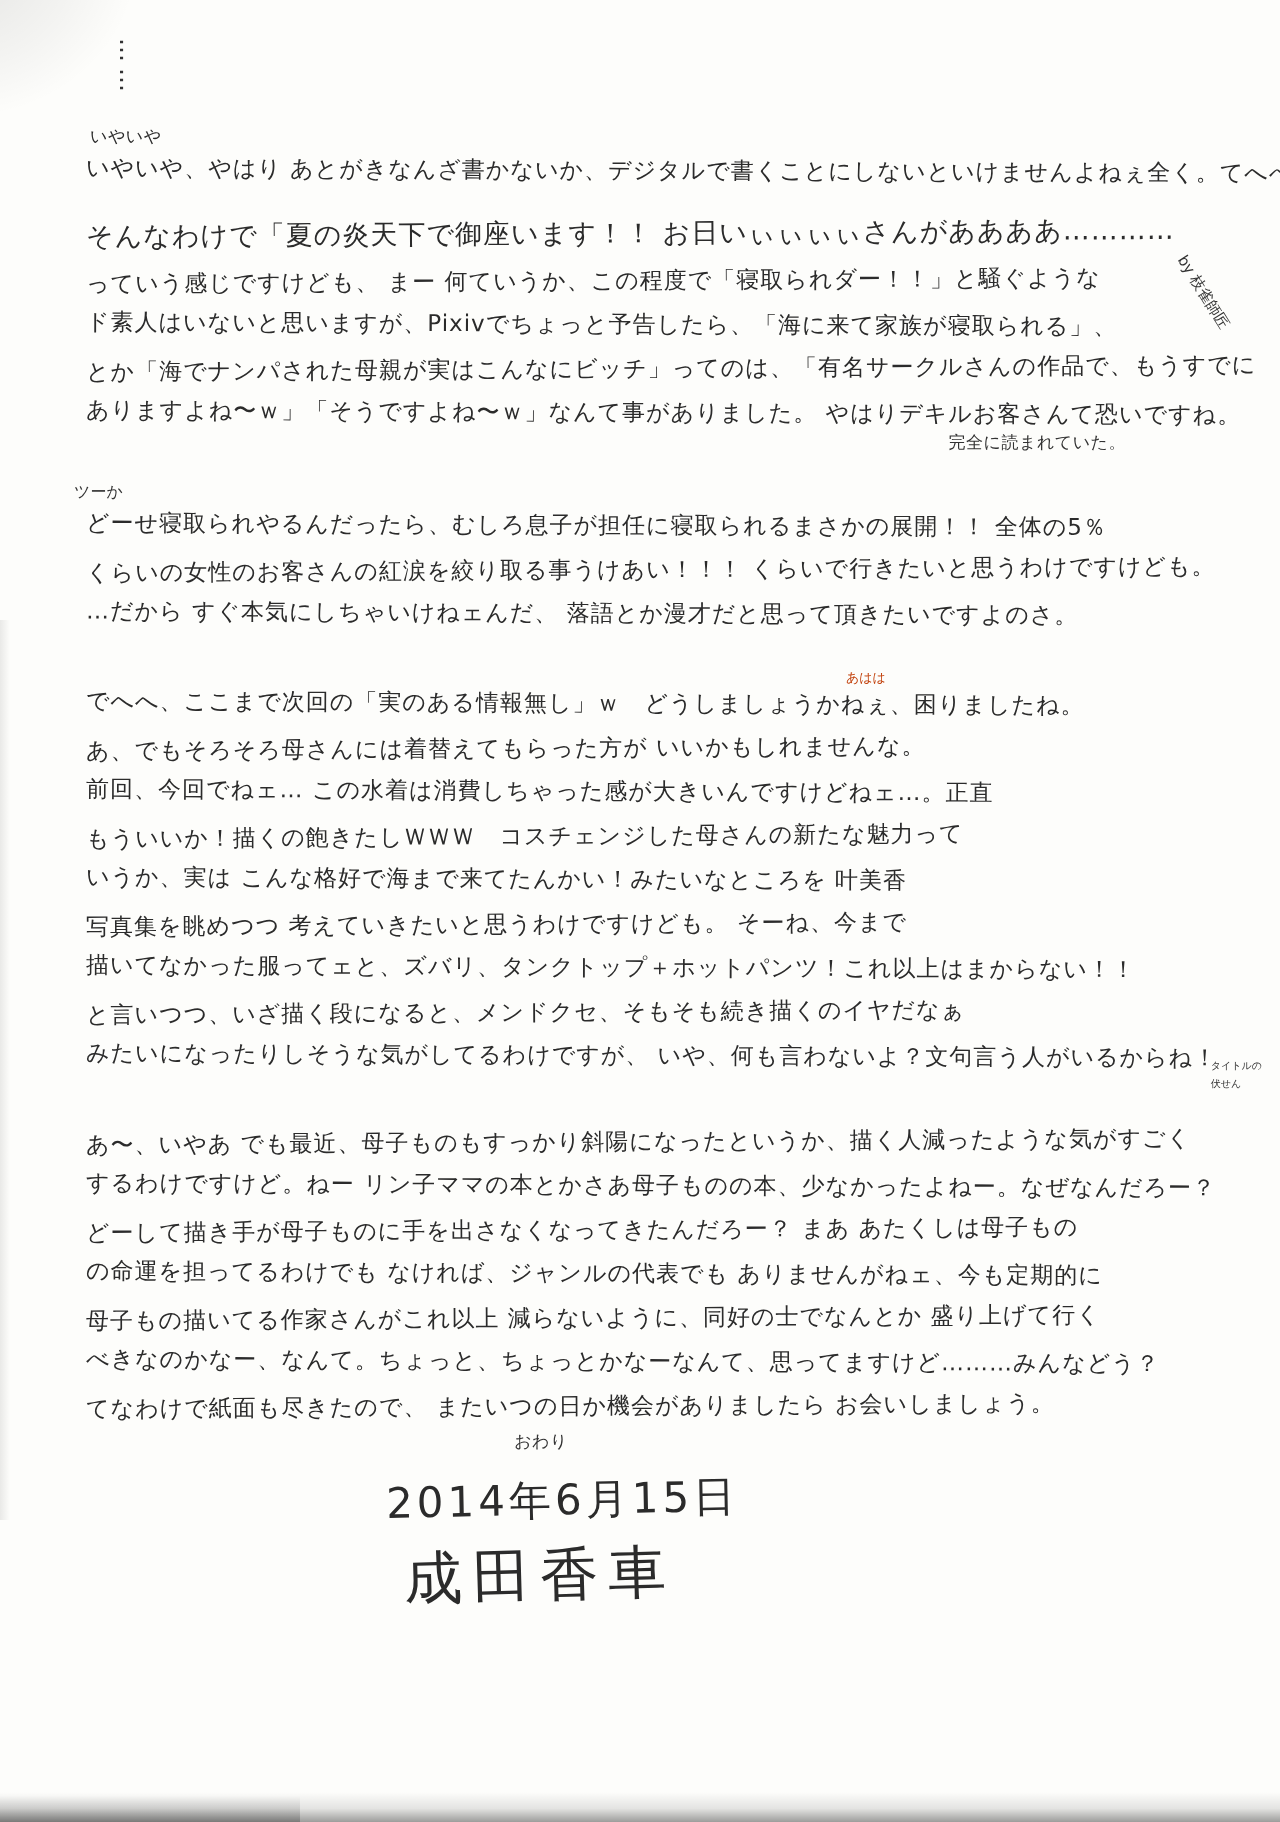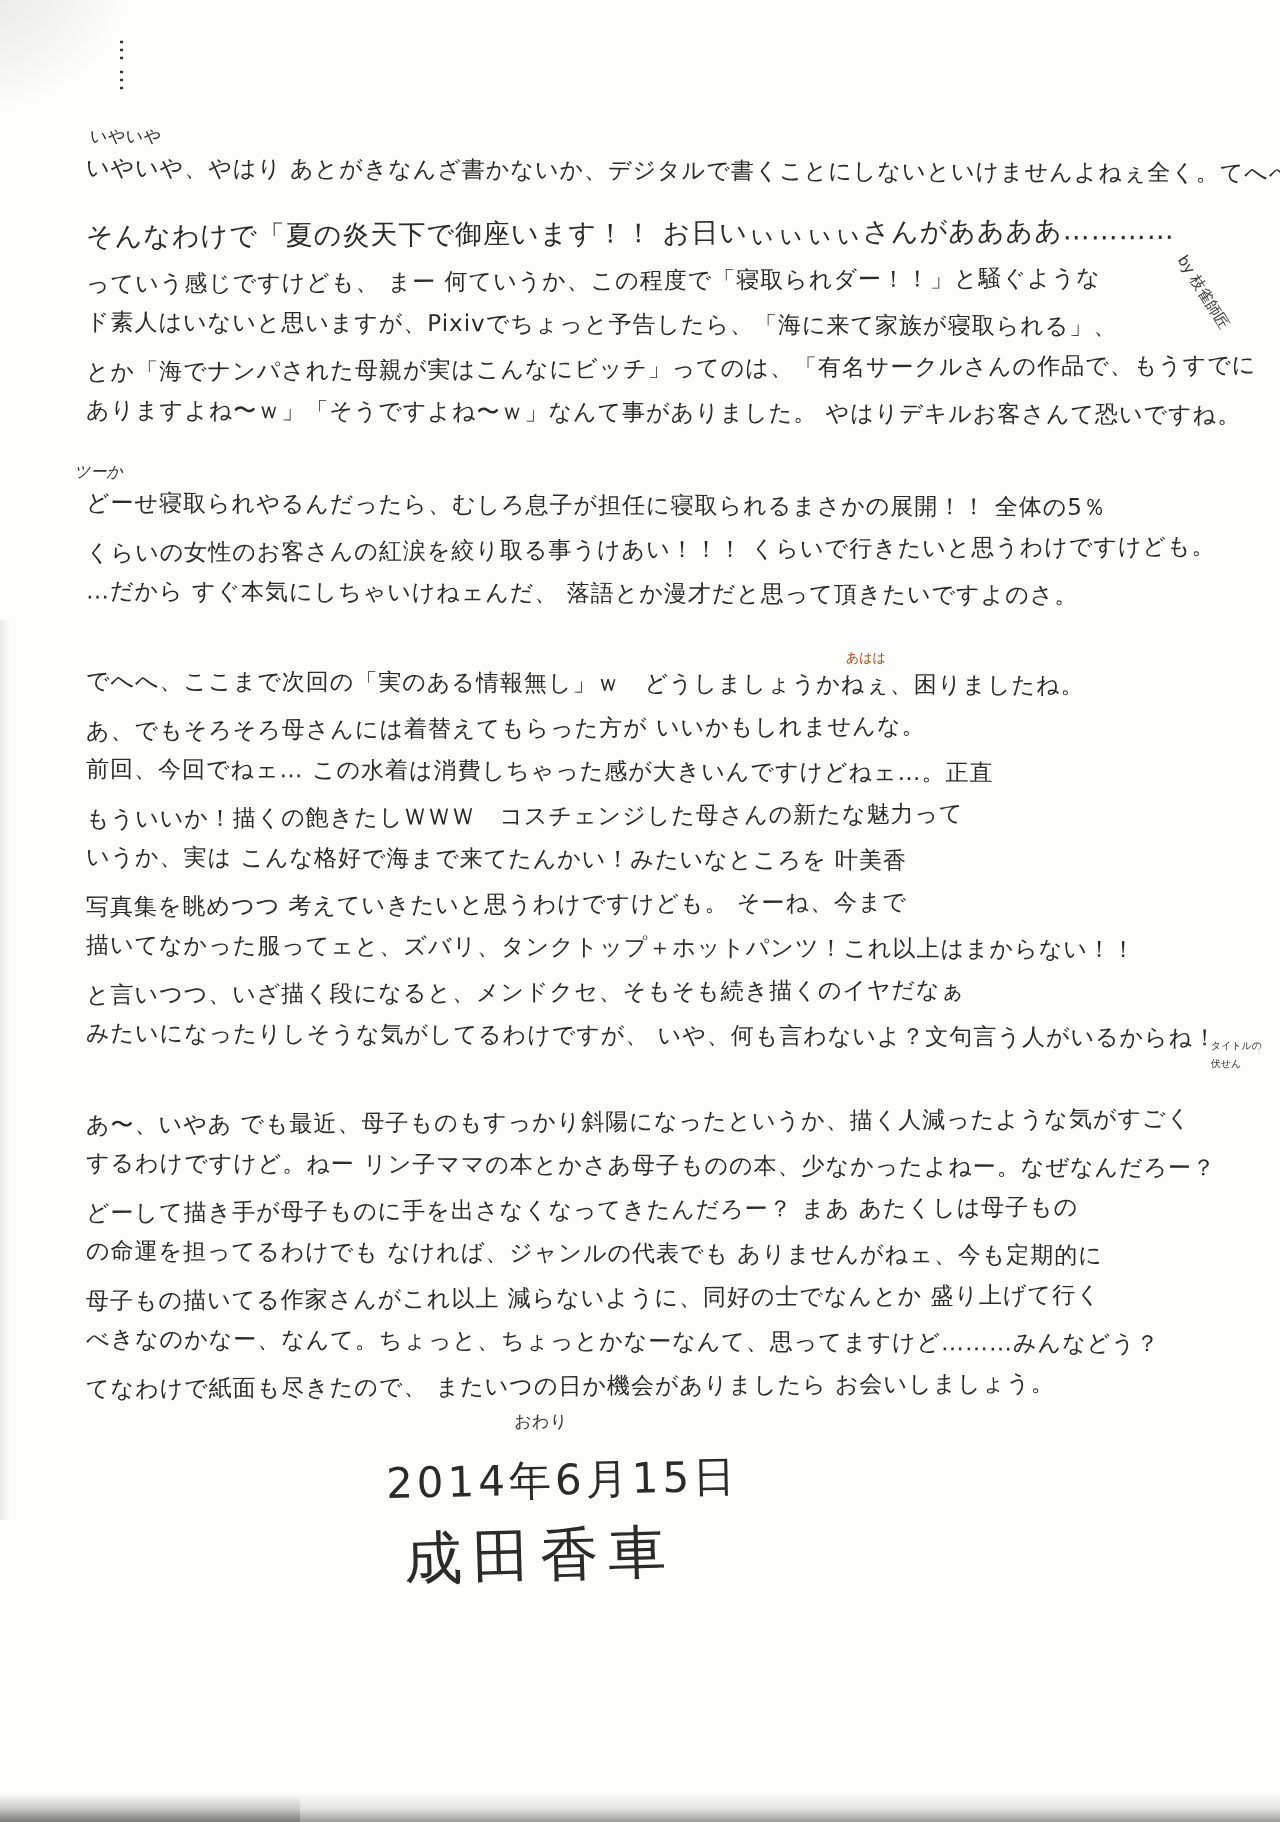--- a/index.html
+++ b/index.html
@@ -56,21 +56,21 @@
   .wave { margin:0 6px 14px 6px; }
   .kaa-suffix { font-size:23px; line-height:40px; letter-spacing:1px; white-space:nowrap; }
   .byline {
     position:absolute; right:-26px; top:44px;
     transform:rotate(58deg); transform-origin:left top;
     font-size:15px; white-space:nowrap; color:#333;
   }
   .read-note { margin:-4px 120px 0 0; text-align:right; color:#333; }
 
   .para-netorare { margin-top:28px; }
-  .prenote { font-size:16px; margin:0 0 0 -12px; color:#333;font-style:italic; }
+  .prenote { font-size:16px; margin:0 0 0 -12px; color:#333; }
 
   .para-next { margin-top:46px; position:relative; }
   .furigana { position:absolute; left:760px; top:-12px; font-size:13px; color:#c2410c; }
   .line-rel { position:relative; }
   .title-note {
     position:absolute; right:-16px; bottom:-16px; text-align:left; color:#333;
   }
 
   .para-boshi { margin-top:42px; }
   .owari { margin:2px 250px 0 0; text-align:center; color:#333; }
@@ -101,20 +101,21 @@
       <div class="t">いやいや、やはり あとがきなんざ書かないか、デジタルで書くことにしないといけませんよねぇ全く。てへぺろ</div>
     </div>
 
     <div class="para-sun">
       <div class="t sun-line-1">そんなわけで「夏の炎天下で御座います！！ お日いぃぃぃぃさんがああああ…………</div>
       <div class="byline">by 枝雀師匠</div>
       <div class="t">っていう感じですけども、 まー 何ていうか、この程度で「寝取られダー！！」と騒ぐような</div>
       <div class="t">ド素人はいないと思いますが、Pixivでちょっと予告したら、「海に来て家族が寝取られる」、</div>
       <div class="t">とか「海でナンパされた母親が実はこんなにビッチ」ってのは、「有名サークルさんの作品で、もうすでに</div>
       <div class="t">ありますよね〜ｗ」「そうですよね〜ｗ」なんて事がありました。 やはりデキルお客さんて恐いですね。</div>
+      <div class="small read-note">完全に読まれていた。</div>
     </div>
 
     <div class="para-netorare">
       <div class="prenote">ツーか</div>
       <div class="t">どーせ寝取られやるんだったら、むしろ息子が担任に寝取られるまさかの展開！！ 全体の5％</div>
       <div class="t">くらいの女性のお客さんの紅涙を絞り取る事うけあい！！！ くらいで行きたいと思うわけですけども。</div>
       <div class="t">…だから すぐ本気にしちゃいけねェんだ、 落語とか漫才だと思って頂きたいですよのさ。</div>
     </div>
 
     <div class="para-next">

